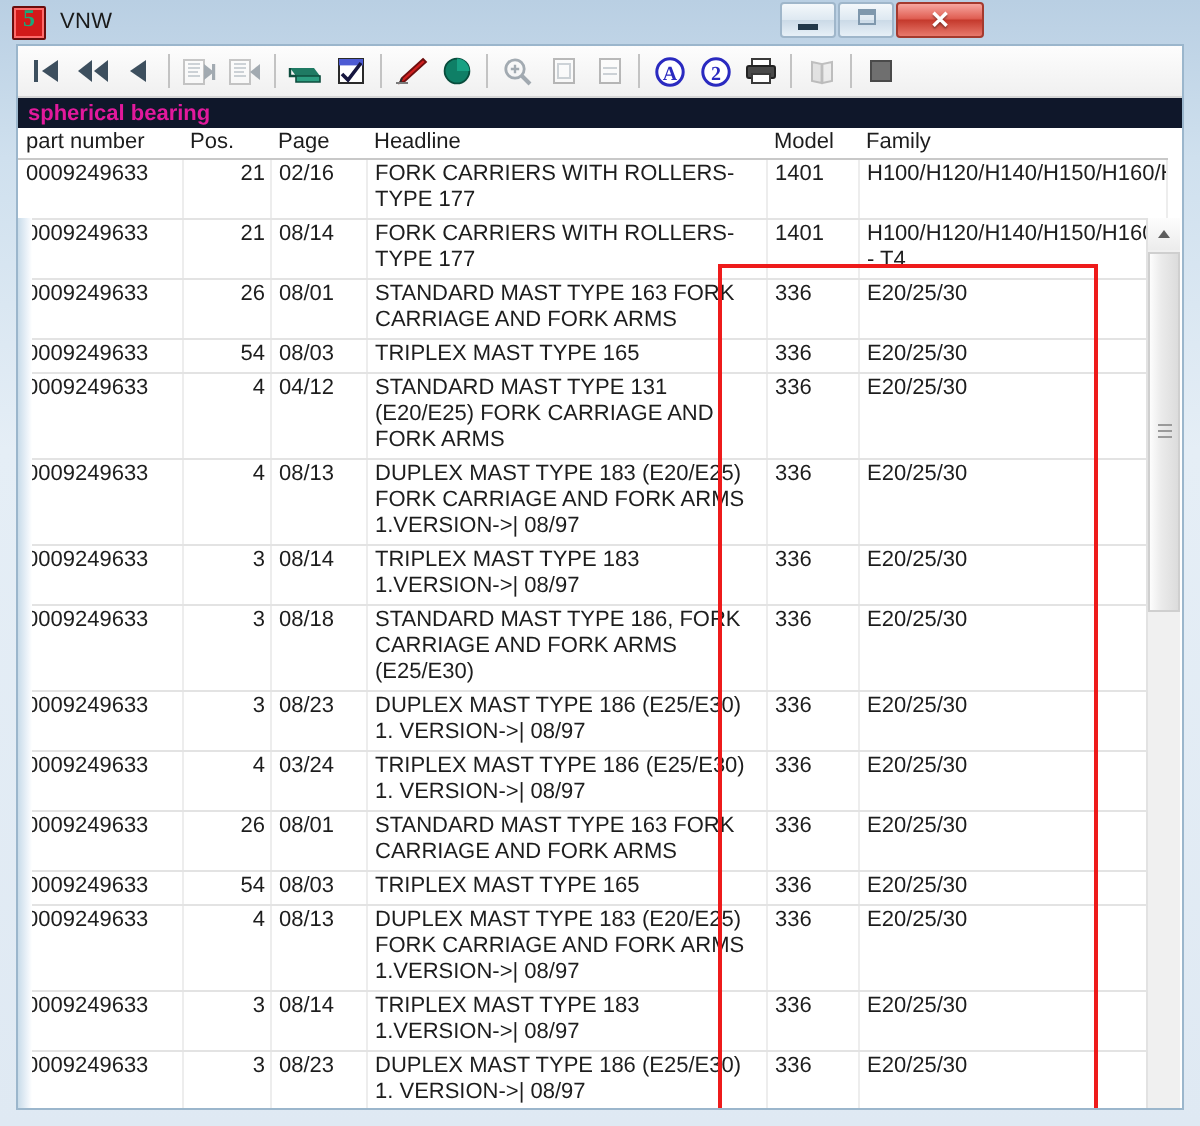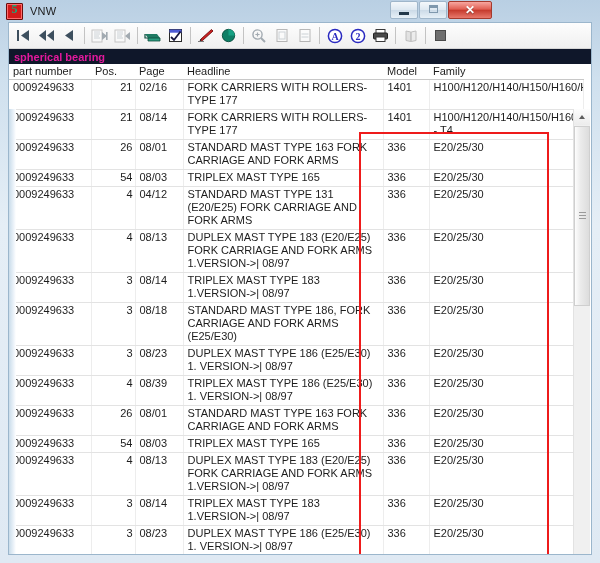--- a/index.html
+++ b/index.html
@@ -501,21 +501,21 @@
               <td class="c-part">0009249633</td>
               <td class="c-pos">3</td>
               <td class="c-page">08/23</td>
               <td class="c-head hl">DUPLEX MAST TYPE 186 (E25/E30)  1. VERSION-&gt;| 08/97</td>
               <td class="c-fam">336</td>
               <td class="c-model">E20/25/30</td>
             </tr>
             <tr>
               <td class="c-part">0009249633</td>
               <td class="c-pos">4</td>
-              <td class="c-page">08/39</td>
+              <td class="c-page">03/24</td>
               <td class="c-head hl">TRIPLEX MAST TYPE 186 (E25/E30)  1. VERSION-&gt;| 08/97</td>
               <td class="c-fam">336</td>
               <td class="c-model">E20/25/30</td>
             </tr>
             <tr>
               <td class="c-part">0009249633</td>
               <td class="c-pos">26</td>
               <td class="c-page">08/01</td>
               <td class="c-head hl">STANDARD MAST TYPE 163  FORK CARRIAGE AND FORK ARMS</td>
               <td class="c-fam">336</td>

